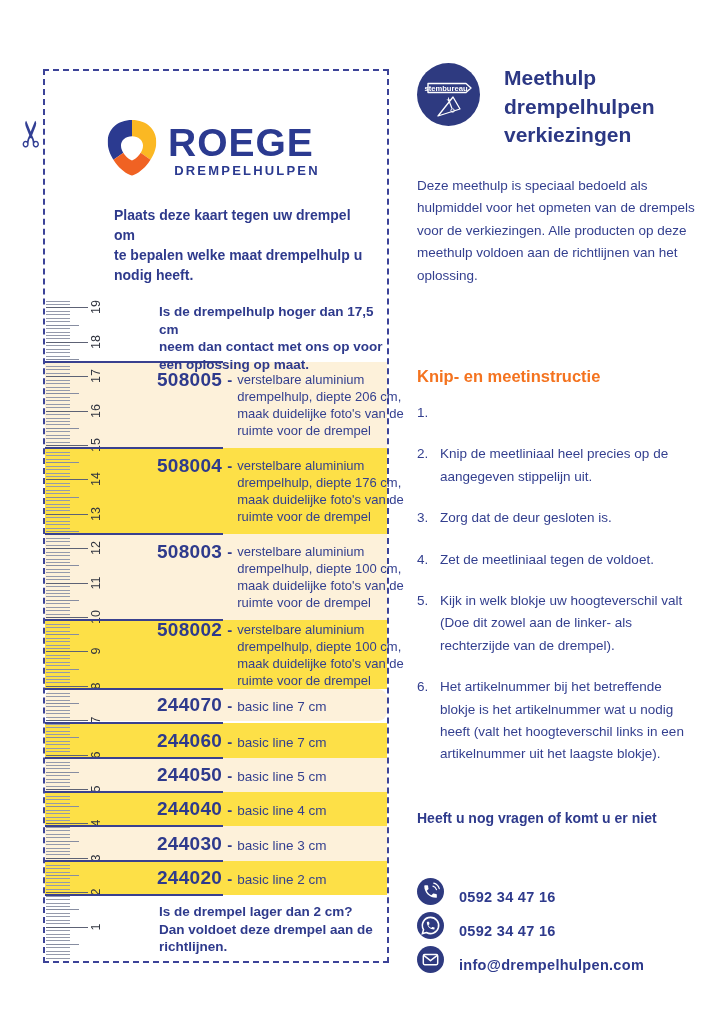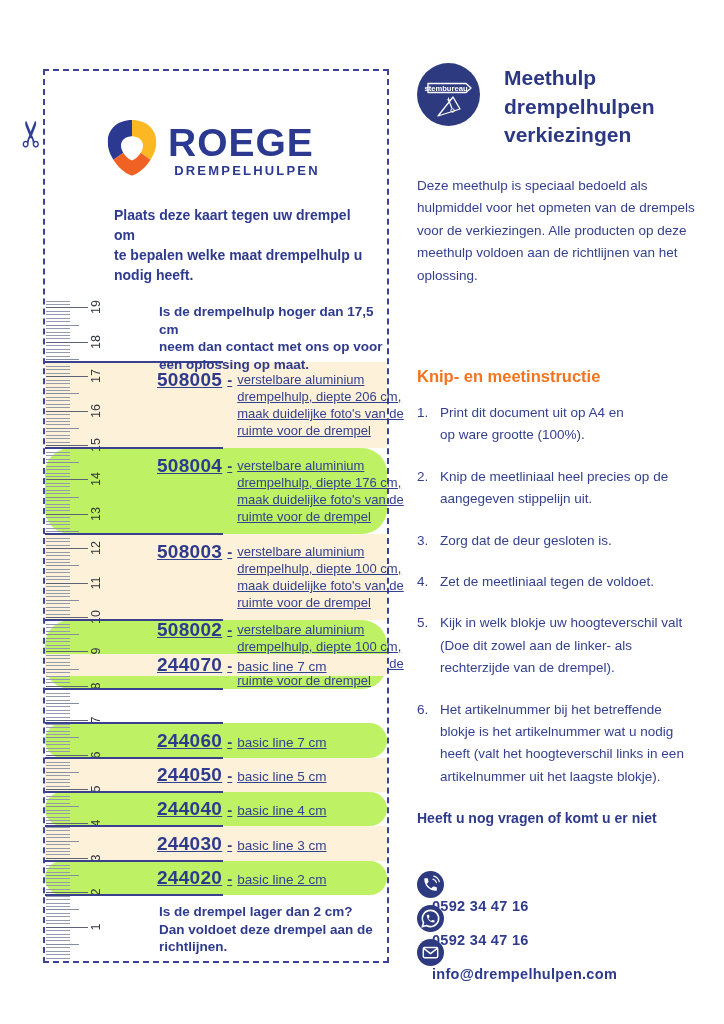--- a/index.html
+++ b/index.html
@@ -29,22 +29,22 @@
   .card-intro { position:absolute; left:69px; top:134px; width:250px;
     font-size:14px; font-weight:bold; line-height:20px; color:#2e3a8c; z-index:4; }
 
   .note-high { position:absolute; left:114px; top:232px; font-size:13.5px; font-weight:bold;
     line-height:17.6px; color:#2e3a8c; z-index:4; }
   .note-low  { position:absolute; left:114px; top:832px; font-size:13.5px; font-weight:bold;
     line-height:17.6px; color:#2e3a8c; z-index:4; }
 
   .block { position:absolute; left:0; right:0; display:flex; align-items:center; z-index:1; }
   .b-cream  { background:#fdf1da; }
-  .b-orange { background:#bef264;border-radius:25px; }
-  .row { display:flex; padding-left:112px; align-items:baseline;text-decoration:underline; }
+  .b-orange { background:#fde047; }
+  .row { display:flex; padding-left:112px; align-items:baseline; }
   .row.multi { align-items:flex-start; }
   .art  { font-size:19px; font-weight:bold; color:#2e3a8c; letter-spacing:0.3px; line-height:17px; white-space:nowrap; }
   .sep  { font-size:15px; font-weight:bold; color:#2e3a8c; margin:0 5px; line-height:17px; }
   .desc { font-size:13px; color:#333f8f; line-height:17px; width:178px; }
   .desc-single { font-size:13.5px; color:#333f8f; white-space:nowrap; }
 
   .rule-line { position:absolute; left:0; width:178px; height:2px; background:#39418f; z-index:3; }
 
   
   .ruler { position:absolute; inset:0; z-index:2; pointer-events:none; }
@@ -67,21 +67,21 @@
   .rc-instr { position:absolute; left:417px; top:367px; width:286px; }
   .instr-title { font-size:16.5px; font-weight:bold; color:#f4731f; margin-bottom:16px; }
   .step { display:flex; margin-bottom:19px; }
   .step .n { width:23px; flex:none; font-size:13.5px; color:#333f8f; line-height:22.4px; }
   .step .t { font-size:13.5px; color:#333f8f; line-height:22.4px; }
 
   .rc-question { position:absolute; left:417px; top:808px; width:282px;
     font-size:14px; font-weight:bold; color:#2e3a8c; line-height:21px; }
 
   .rc-contacts { position:absolute; left:417px; top:871px; width:282px; }
-  .contact-row { display:flex; align-items:flex-start; height:34px;flex-direction:column; }
+  .contact-row { display:flex; align-items:flex-end; height:34px; }
   .cicon { width:27px; height:27px; flex:none; }
   .cval { margin-left:15px; font-size:14.5px; font-weight:bold; color:#2e3a8c; letter-spacing:0.3px; }
 </style>
 </head>
 <body>
 
 <span class="scissors">✂</span>
 
 <div class="card">
 
@@ -162,21 +162,21 @@
       <span class="sep">-</span>
       <div class="desc">
         <div>verstelbare aluminium</div>
           <div>drempelhulp, diepte 100 cm,</div>
         <div>maak duidelijke foto's van de</div>
           <div>ruimte voor de drempel</div>
       </div>
     </div>
   </div>
 
-  <div class="block b-cream" style="top:583px;height:22px;">
+  <div class="block b-cream" style="top:618px;height:32px;border-radius:9px;">
     <div class="row">
       <span class="art">244070</span>
       <span class="sep">-</span>
       <span class="desc-single">basic line 7 cm</span>
     </div>
   </div>
 
   <div class="block b-orange" style="top:652px;height:35px;">
     <div class="row">
       <span class="art">244060</span>
@@ -474,24 +474,20 @@
   <div>voor de verkiezingen. Alle producten op deze</div>
   <div>meethulp voldoen aan de richtlijnen van het</div>
   <div>oplossing.</div>
 </div>
 
 <div class="rc-instr">
   <div class="instr-title">Knip- en meetinstructie</div>
 
   <div class="step">
     <div class="n">1.</div>
-    <div class="t">
-        <div>Print dit document uit op A4 en</div>
-        <div>op ware grootte (100%).</div>
-      </div>
   </div>
   <div class="step">
     <div class="n">2.</div>
     <div class="t">
         <div>Knip de meetliniaal heel precies op de</div>
         <div>aangegeven stippelijn uit.</div>
       </div>
   </div>
   <div class="step">
     <div class="n">3.</div>

